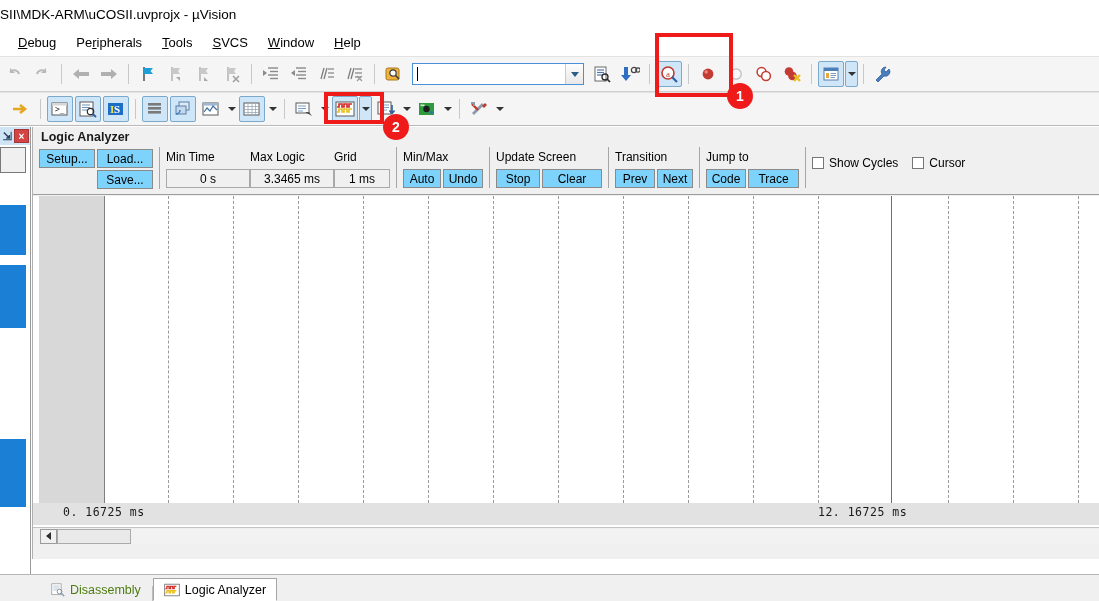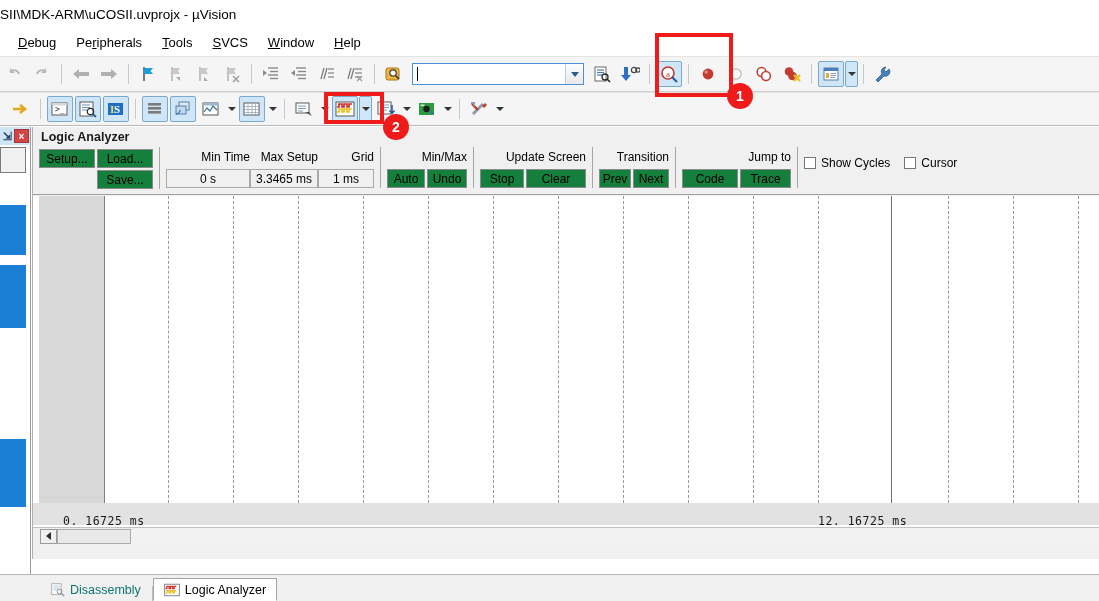--- a/index.html
+++ b/index.html
@@ -122,26 +122,26 @@
     background: #f0f0f0;
   }
   .la-toolbar {
     position: relative; height: 48px; background: #f0f0f0;
     border-bottom: 1px solid #9d9d9d;
     display: flex; align-items: flex-start; padding-left: 6px;
   }
   .grp { display: flex; flex-direction: column; position: relative; }
   .grp.sepr { border-right: 1px solid #a6a6a6; padding-right: 6px; margin-right: 6px; }
   .grp-label {
-    text-align: right; font-size: 12px; color: #000; height: 22px;
+    text-align: left; font-size: 12px; color: #000; height: 22px;
     line-height: 20px; white-space: nowrap;
   }
   .row { display: flex; gap: 2px; }
   .btn {
-    border: 1px solid #8a8a8a; background: #15803d; color: #000;
+    border: 1px solid #8a8a8a; background: #7dd3fc; color: #000;
     font-size: 12px; padding: 1px 4px; min-height: 19px;
     display: inline-flex; align-items: center; justify-content: center;
     white-space: nowrap;
   }
   .fld {
     border: 1px solid #a9a9a9; background: #f0f0f0; color: #000;
     font-size: 12px; padding: 1px 6px; min-height: 19px;
     display: inline-flex; align-items: center; justify-content: center;
     white-space: nowrap;
   }
@@ -171,21 +171,21 @@
   }
   .cursorline {
     position: absolute; top: 0; width: 0; height: 100%;
     border-left: 1px solid #6e6e6e;
   }
   .timebar {
     position: absolute; left: 0; top: 307px; width: 1067px; height: 22px;
     background: #e2e2e2;
   }
   .tlabel {
-    position: absolute; top: 11px; font-family: "DejaVu Sans Mono", monospace;
+    position: absolute; top: 2px; font-family: "DejaVu Sans Mono", monospace;
     font-size: 11.5px; color: #1a1a1a; letter-spacing: 0.5px;
   }
   .hscroll {
     position: absolute; left: 0; top: 331px; width: 1067px; height: 17px;
     background: #efefef; border-top: 1px solid #c2c2c2;
     display: flex; align-items: center;
   }
   .hs-left {
     width: 17px; height: 15px; background: #f0f0f0; border: 1px solid #9b9b9b;
     display: flex; align-items: center; justify-content: center;
@@ -205,21 +205,21 @@
   .tabbar {
     position: absolute; left: 0; top: 574px; width: 1099px; height: 27px;
     background: #f0f0f0; border-top: 1px solid #b6b6b6;
     display: flex; align-items: flex-end; padding-left: 40px;
   }
   .tab {
     display: flex; align-items: center; gap: 5px;
     height: 23px; padding: 0 10px; font-size: 12.5px;
     border: 1px solid transparent; border-bottom: none;
   }
-  .tab.inactive { color: #0f766e; text-align: right; }
+  .tab.inactive { color: #4d7c0f; text-align: right; }
   .tab.active {
     background: #ffffff; border: 1px solid #a5a5a5; border-bottom: 1px solid #fff;
     color: #000; font-weight: normal;
   }
   .tab-sep { width: 1px; height: 15px; background: #bdbdbd; }
 
   
   .anno-box {
     position: absolute; border: 4px solid #ef1b1b; background: transparent;
     pointer-events: none;
@@ -603,22 +603,22 @@
           <div class="btn" style="width:56px">Save...</div>
         </div>
       </div>
 
       <div class="grp">
         <div class="grp-label">Min Time</div>
         <div class="fld" style="width:84px">0 s</div>
       </div>
 
       <div class="grp">
-        <div class="grp-label">Max Setup</div>
-        <div class="fld" style="width:68px">3.3465 ms</div>
+        <div class="grp-label">Max Logic</div>
+        <div class="fld" style="width:84px">3.3465 ms</div>
       </div>
 
       <div class="grp sepr">
         <div class="grp-label">Grid</div>
         <div class="fld" style="width:56px">1 ms</div>
       </div>
 
 
       <div class="grp sepr">
         <div class="grp-label">Min/Max</div>
@@ -632,29 +632,29 @@
         <div class="grp-label">Update Screen</div>
         <div class="row">
           <div class="btn" style="width:44px">Stop</div>
           <div class="btn" style="width:60px">Clear</div>
         </div>
       </div>
 
       <div class="grp sepr">
         <div class="grp-label">Transition</div>
         <div class="row">
-          <div class="btn" style="width:32px">Prev</div>
+          <div class="btn" style="width:40px">Prev</div>
           <div class="btn" style="width:36px">Next</div>
         </div>
       </div>
 
       <div class="grp sepr">
         <div class="grp-label">Jump to</div>
         <div class="row">
-          <div class="btn" style="width:56px">Code</div>
+          <div class="btn" style="width:40px">Code</div>
           <div class="btn" style="width:51px">Trace</div>
         </div>
       </div>
 
       <div class="grp" style="padding-top:2px;">
         <div class="row" style="gap:14px;margin-top:3px">
           <div class="cb-wrap">
             <span class="cb"></span>
             <span class="cb-label">Show Cycles</span>
           </div>

